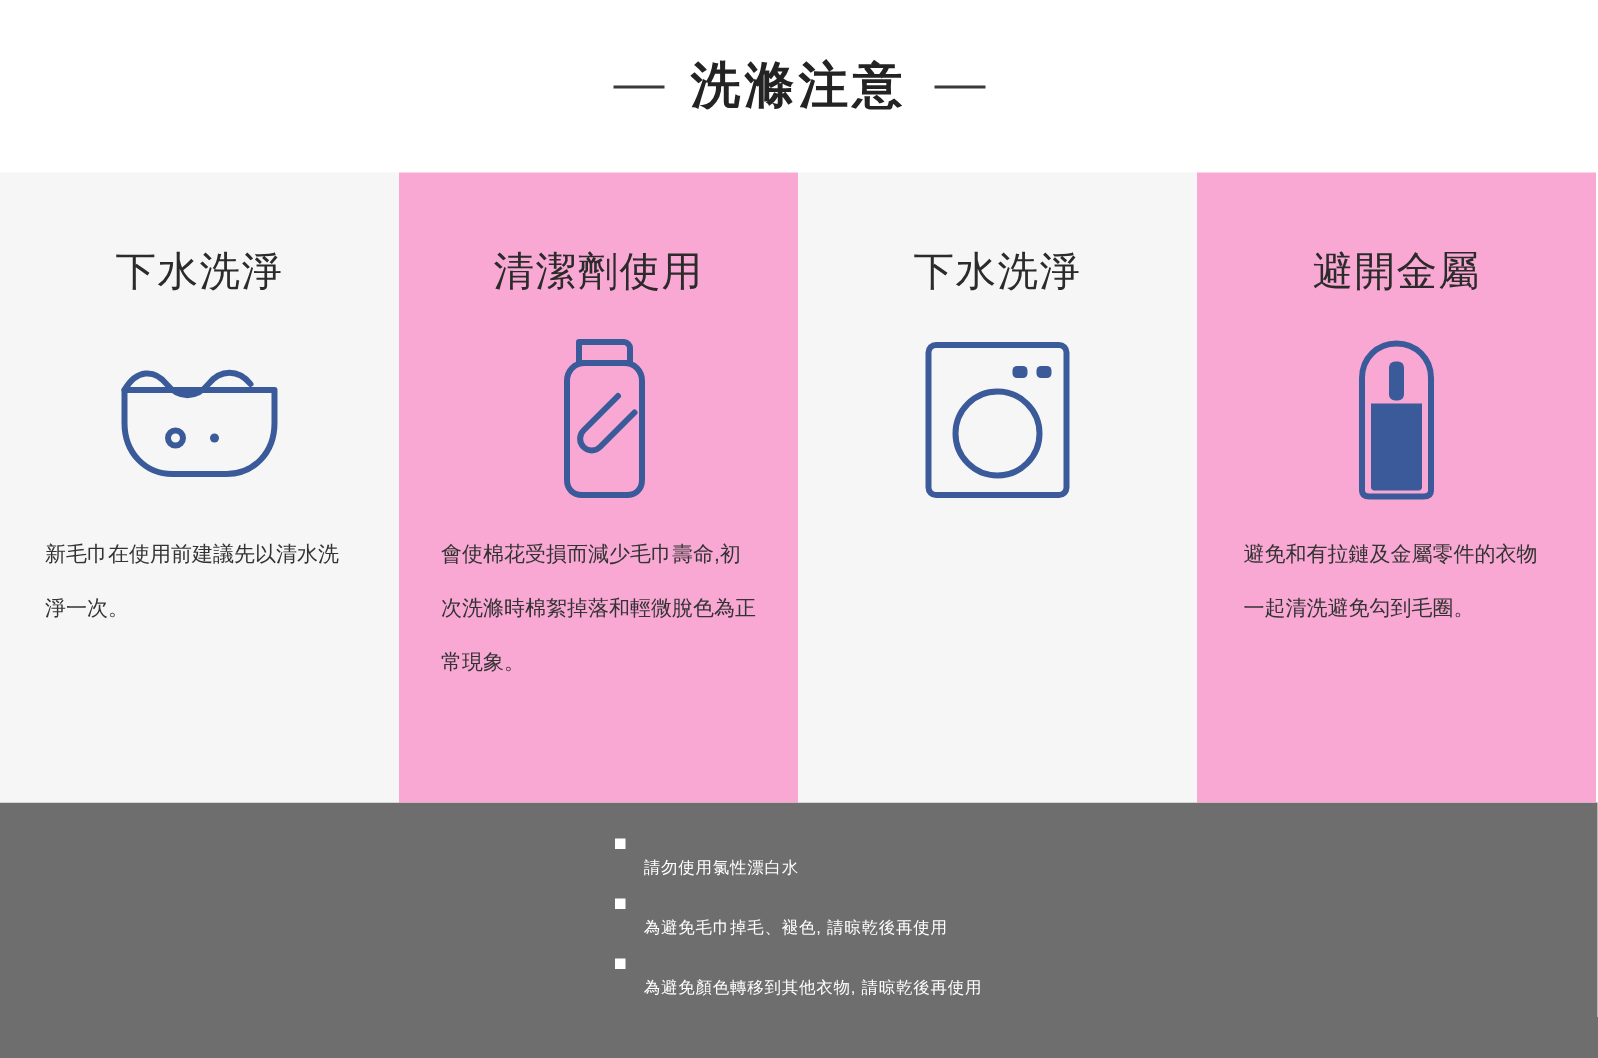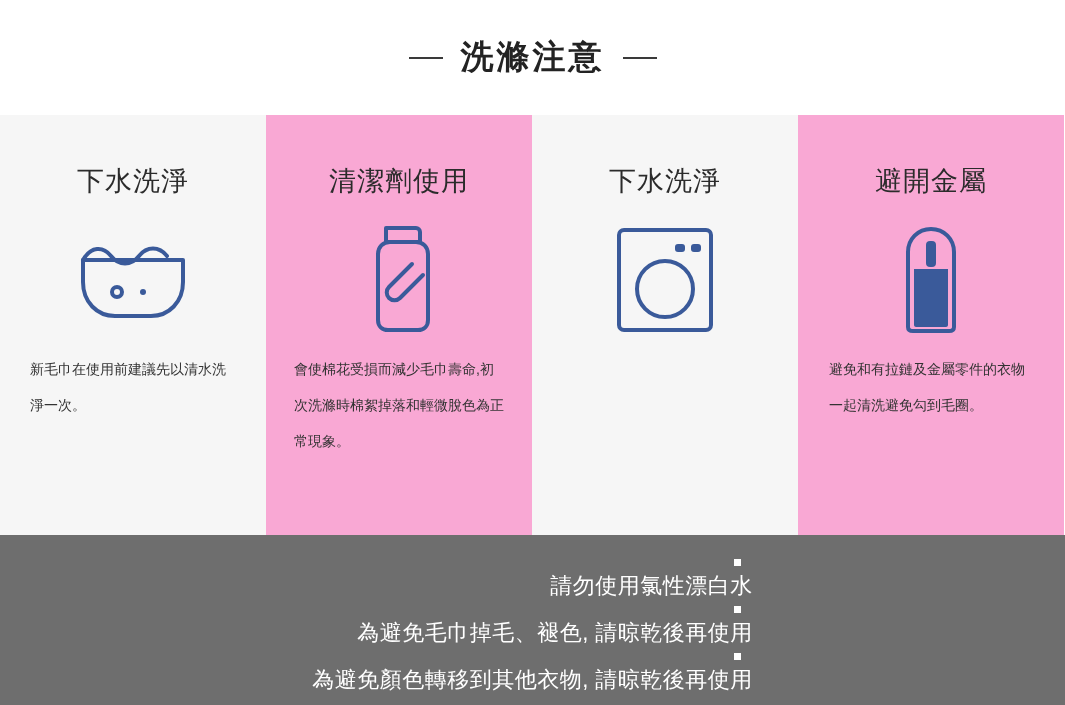--- a/index.html
+++ b/index.html
@@ -107,25 +107,24 @@
     box-sizing: border-box;
   }
   .notes {
     list-style: none;
     margin: 0;
     padding: 0;
     color: #ffffff;
   }
   .note {
     display: flex;
-    align-items: flex-end;
-    font-size: 22px;
+    align-items: flex-start;
+    font-size: 11px;
     line-height: 40px;
     letter-spacing: 0.5px;
-    flex-direction: column;
   }
   .note-bullet {
     width: 7px;
     height: 7px;
     background: #ffffff;
     margin-right: 12px;
     flex: 0 0 auto;
   }
 </style>
 </head>

